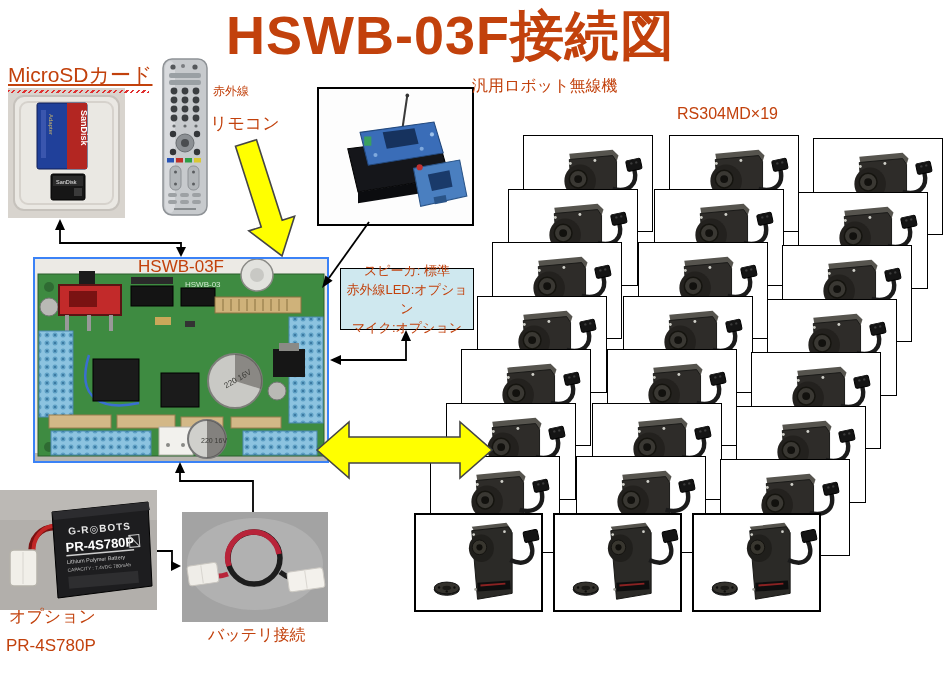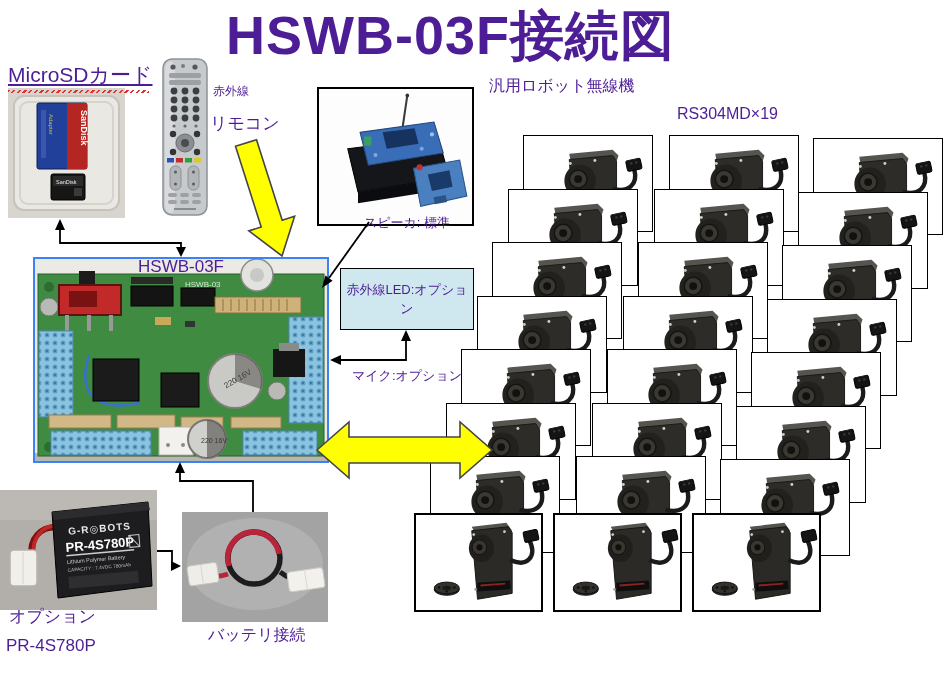--- a/index.html
+++ b/index.html
@@ -1,39 +1,39 @@
 <!DOCTYPE html>
 <html><head>
 <meta charset="utf-8">
 <style>
   html,body{margin:0;padding:0;background:#fff;}
   #canvas{position:relative;width:952px;height:679px;background:#ffffff;overflow:hidden;
-          font-family:"Liberation Sans","DejaVu Sans",sans-serif;color:#4c1d95;}
+          font-family:"Liberation Sans","DejaVu Sans",sans-serif;color:#c2410c;}
   .abs{position:absolute;}
   #title{left:226px;top:0px;font-size:54px;font-weight:bold;letter-spacing:1px;white-space:nowrap;z-index:5;}
   .lbl{white-space:nowrap;z-index:9;}
   #lbl-microsd{left:8px;top:61px;font-size:21px;text-decoration:underline;}
   #lbl-microsd .wavy{position:absolute;left:0;right:4px;bottom:-4px;height:3px;
      background:repeating-linear-gradient(135deg,#e03030 0 1.6px,transparent 1.6px 4px);}
   #lbl-ir1{left:213px;top:83px;font-size:12px;}
   #lbl-ir2{left:210px;top:112px;font-size:17px;font-family:Liberation Mono, monospace;}
-  #lbl-wireless{left:472px;top:76px;font-size:16px;margin-left:17px;}
+  #lbl-wireless{left:472px;top:76px;font-size:16px;}
   #lbl-servos{left:677px;top:105px;font-size:16px;}
   #lbl-batt1{left:9px;top:605px;font-size:17px;z-index:12;}
   #lbl-batt2{left:6px;top:636px;font-size:17px;}
   #lbl-cable1{left:208px;top:625px;font-size:16px;text-align:center;}
   #lbl-cable2{left:223px;top:680px;font-size:12px;}
   .photo{z-index:2;}
   #ph-sd{left:8px;top:88px;width:117px;height:130px;}
   #ph-remote{left:157px;top:57px;width:56px;height:161px;}
   #ph-wireless{left:317px;top:87px;width:153px;height:135px;border:2px solid #000;background:#fff;}
   #board{left:33px;top:257px;width:296px;height:206px;border:2px solid #3b82f6;box-sizing:border-box;background:#eceae5;z-index:4;}
   #board-label{position:absolute;left:0;right:0;top:-2px;text-align:center;font-size:17px;z-index:3;}
   #infobox{left:340px;top:268px;width:132px;height:60px;border:1px solid #000;background:#cfe8ef;z-index:6;
-           display:flex;flex-direction:column;justify-content:center;text-align:center;font-size:13px;line-height:19px;gap:48px;}
+           display:flex;flex-direction:column;justify-content:center;text-align:center;font-size:13px;line-height:19px;}
   #ph-battery{left:0px;top:490px;width:157px;height:120px;}
   #ph-cable{left:182px;top:512px;width:146px;height:110px;}
   #servo-layer{position:absolute;left:0;top:0;width:952px;height:679px;z-index:3;}
   .servo-card{position:absolute;width:130px;height:97px;background:#fff;border:1px solid #000;box-sizing:border-box;}
   .servo-card.big{width:129px;height:99px;border-width:2px;}
   .servo-card svg{display:block;width:100%;height:100%;}
   #overlay{position:absolute;left:0;top:0;width:952px;height:679px;z-index:8;pointer-events:none;}
   #defs-holder{position:absolute;width:0;height:0;overflow:hidden;}
 </style>
 </head>

